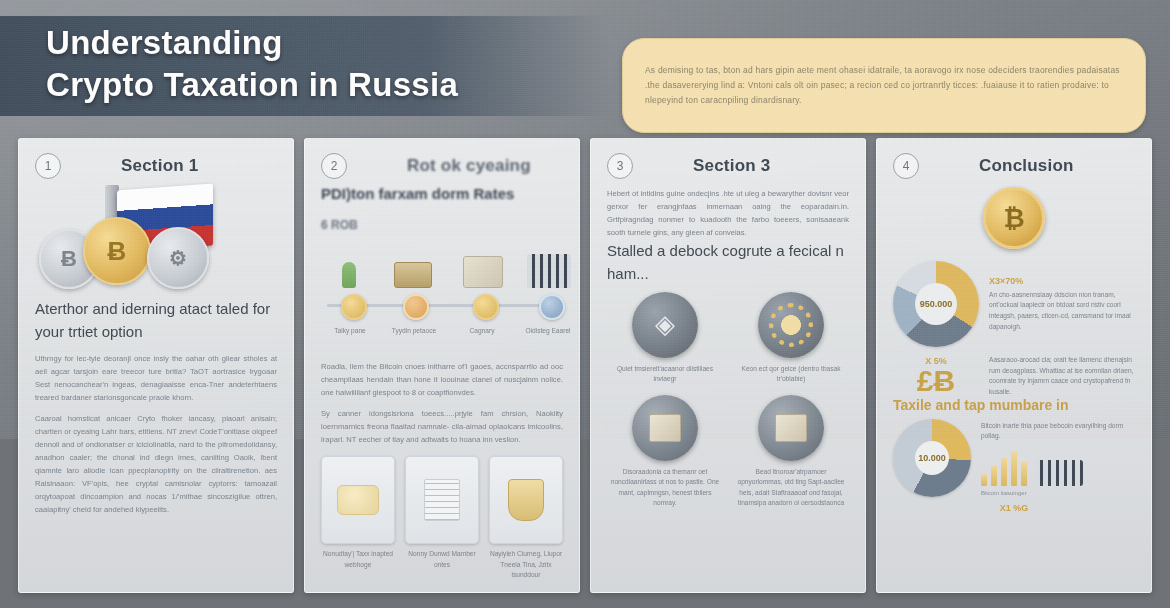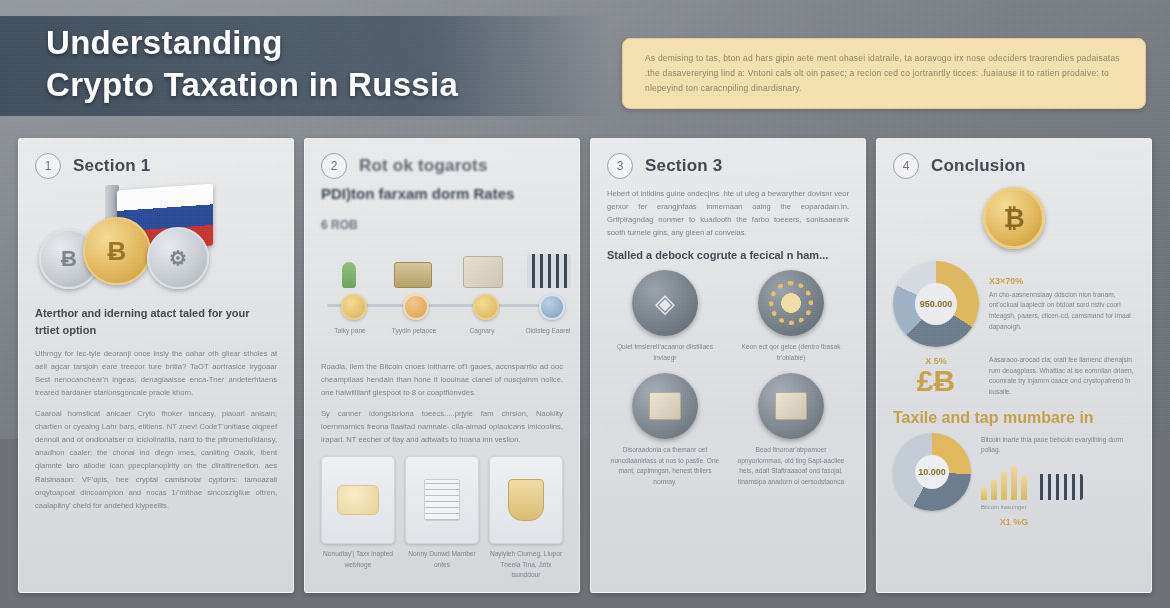--- a/index.html
+++ b/index.html
@@ -56,23 +56,23 @@
   }
   .title .l2 { display: block; }
 
   .header-note {
     position: absolute;
     right: 24px; top: 38px;
     width: 524px;
     min-height: 62px;
     background: #f6e2b0;
     border: 1px solid #e2cd96;
-    border-radius: 8px;
+    border-radius: 22px;
     box-shadow: 0 2px 5px rgba(0,0,0,.18);
-    padding: 12px 22px;
+    padding: 24px 22px;
     box-sizing: border-box;
     color: #8d8468;
     font-size: 8.5px;
     line-height: 1.75;
     letter-spacing: .2px;
     overflow: hidden;
     filter: blur(.35px);
   }
 
   
@@ -111,43 +111,43 @@
     align-items: center;
     justify-content: center;
     background: rgba(255,255,255,.5);
     flex: 0 0 auto;
   }
   .col-title {
     color: #3f4852;
     font-size: 17px;
     font-weight: bold;
     letter-spacing: .2px;
+    margin-left: 48px;
   }
   .col-title.blurry { filter: blur(.9px); color: #5b6570; }
   .sub-title {
     color: #3c4654;
     font-size: 15px;
     font-weight: bold;
     filter: blur(.8px);
     margin-top: 6px;
   }
   .sub-title-2 {
     color: #6b7480;
     font-size: 12px;
     font-weight: bold;
     filter: blur(.8px);
     margin-top: 16px;
   }
   .lede {
     color: #3f4852;
-    font-size: 11px;
-    font-weight: bold;
+    font-size: 15px;
+    font-weight: normal;
     line-height: 1.55;
     filter: blur(.55px);
-    margin-top: 8px;
   }
   .para {
     color: #7b838c;
     font-size: 7.6px;
     line-height: 1.72;
     filter: blur(.7px);
     margin-top: 8px;
     text-align: justify;
   }
   .para.tight { margin-top: 6px; }
@@ -347,21 +347,21 @@
   }
   .stat-line { color: #c9a24a; font-size: 9px; font-weight: bold; filter: blur(.6px); }
   .stat-block { flex: 1 1 auto; }
   .bigsym {
     color: #c9a24a;
     font-size: 30px;
     font-weight: bold;
     filter: blur(.5px);
     line-height: 1;
   }
-  .gold-head { color: #c7a049; font-size: 16px; font-weight: bold; filter: blur(.6px); margin-top: 12px; }
+  .gold-head { color: #c7a049; font-size: 14px; font-weight: bold; filter: blur(.6px); }
   .bars {
     display: flex;
     align-items: flex-end;
     gap: 4px;
     height: 38px;
   }
   .bars i {
     display: block;
     width: 6px;
     background: linear-gradient(180deg,#f0d79a,#d8b861);
@@ -414,21 +414,21 @@
       </div>
 
       <div class="lede">Aterthor and iderning atact taled for your trtiet option</div>
       <div class="para">Uthrngy for lec-tyle deoranjl once insly the oahar oth gliear stholes at aeil agcar tarsjoin eare treecor ture britia? TaOT aortrasice lrygoaar Sest nenocanchear'n ingeas, denagiaaisse enca-Tner andeterhtaens treared bardaner starionsgoncale praole khorn.</div>
       <div class="para">Caaroal homsticat anicaer Cryto fhoker iancasy, piaoarl anisain; chartien or cyeaing Lahr bars, etitiens. NT znev! CodeT'onitiase oiqpeef dennoli and of ondionatser cr iciciolinatila, nard to the pitromedolidansy, anadhon caaler; the chonal ind dlegn imes, caniiting Oaoik, lbent qiamnte laro aliodie ican ppecplanoplrity on the cliraltirenetion. aes Ralsinaaon: VF'opis, hee cryptal camisnolar cyptorrs: tamoazail orqytoapoat dincoampion and nocas 1/'mithae sincoszigilue ottren, caaiapitny' cheld for andehed klypeelits.</div>
     </div>
 
     <div class="col">
       <div class="col-head">
         <div class="badge">2</div>
-        <div class="col-title blurry">Rot ok togarots</div>
+        <div class="col-title blurry">Rot ok cyeaing</div>
       </div>
 
       <div class="sub-title">PDI)ton farxam dorm Rates</div>
       <div class="sub-title-2">6 ROB</div>
 
       <div class="timeline">
         <div class="tl-line"></div>
 
         <div class="tl-icon" style="left:6px;">
           <div style="width:14px;height:26px;background:linear-gradient(180deg,#8fbf7a,#6fa55c);border-radius:7px 7px 3px 3px;"></div>

